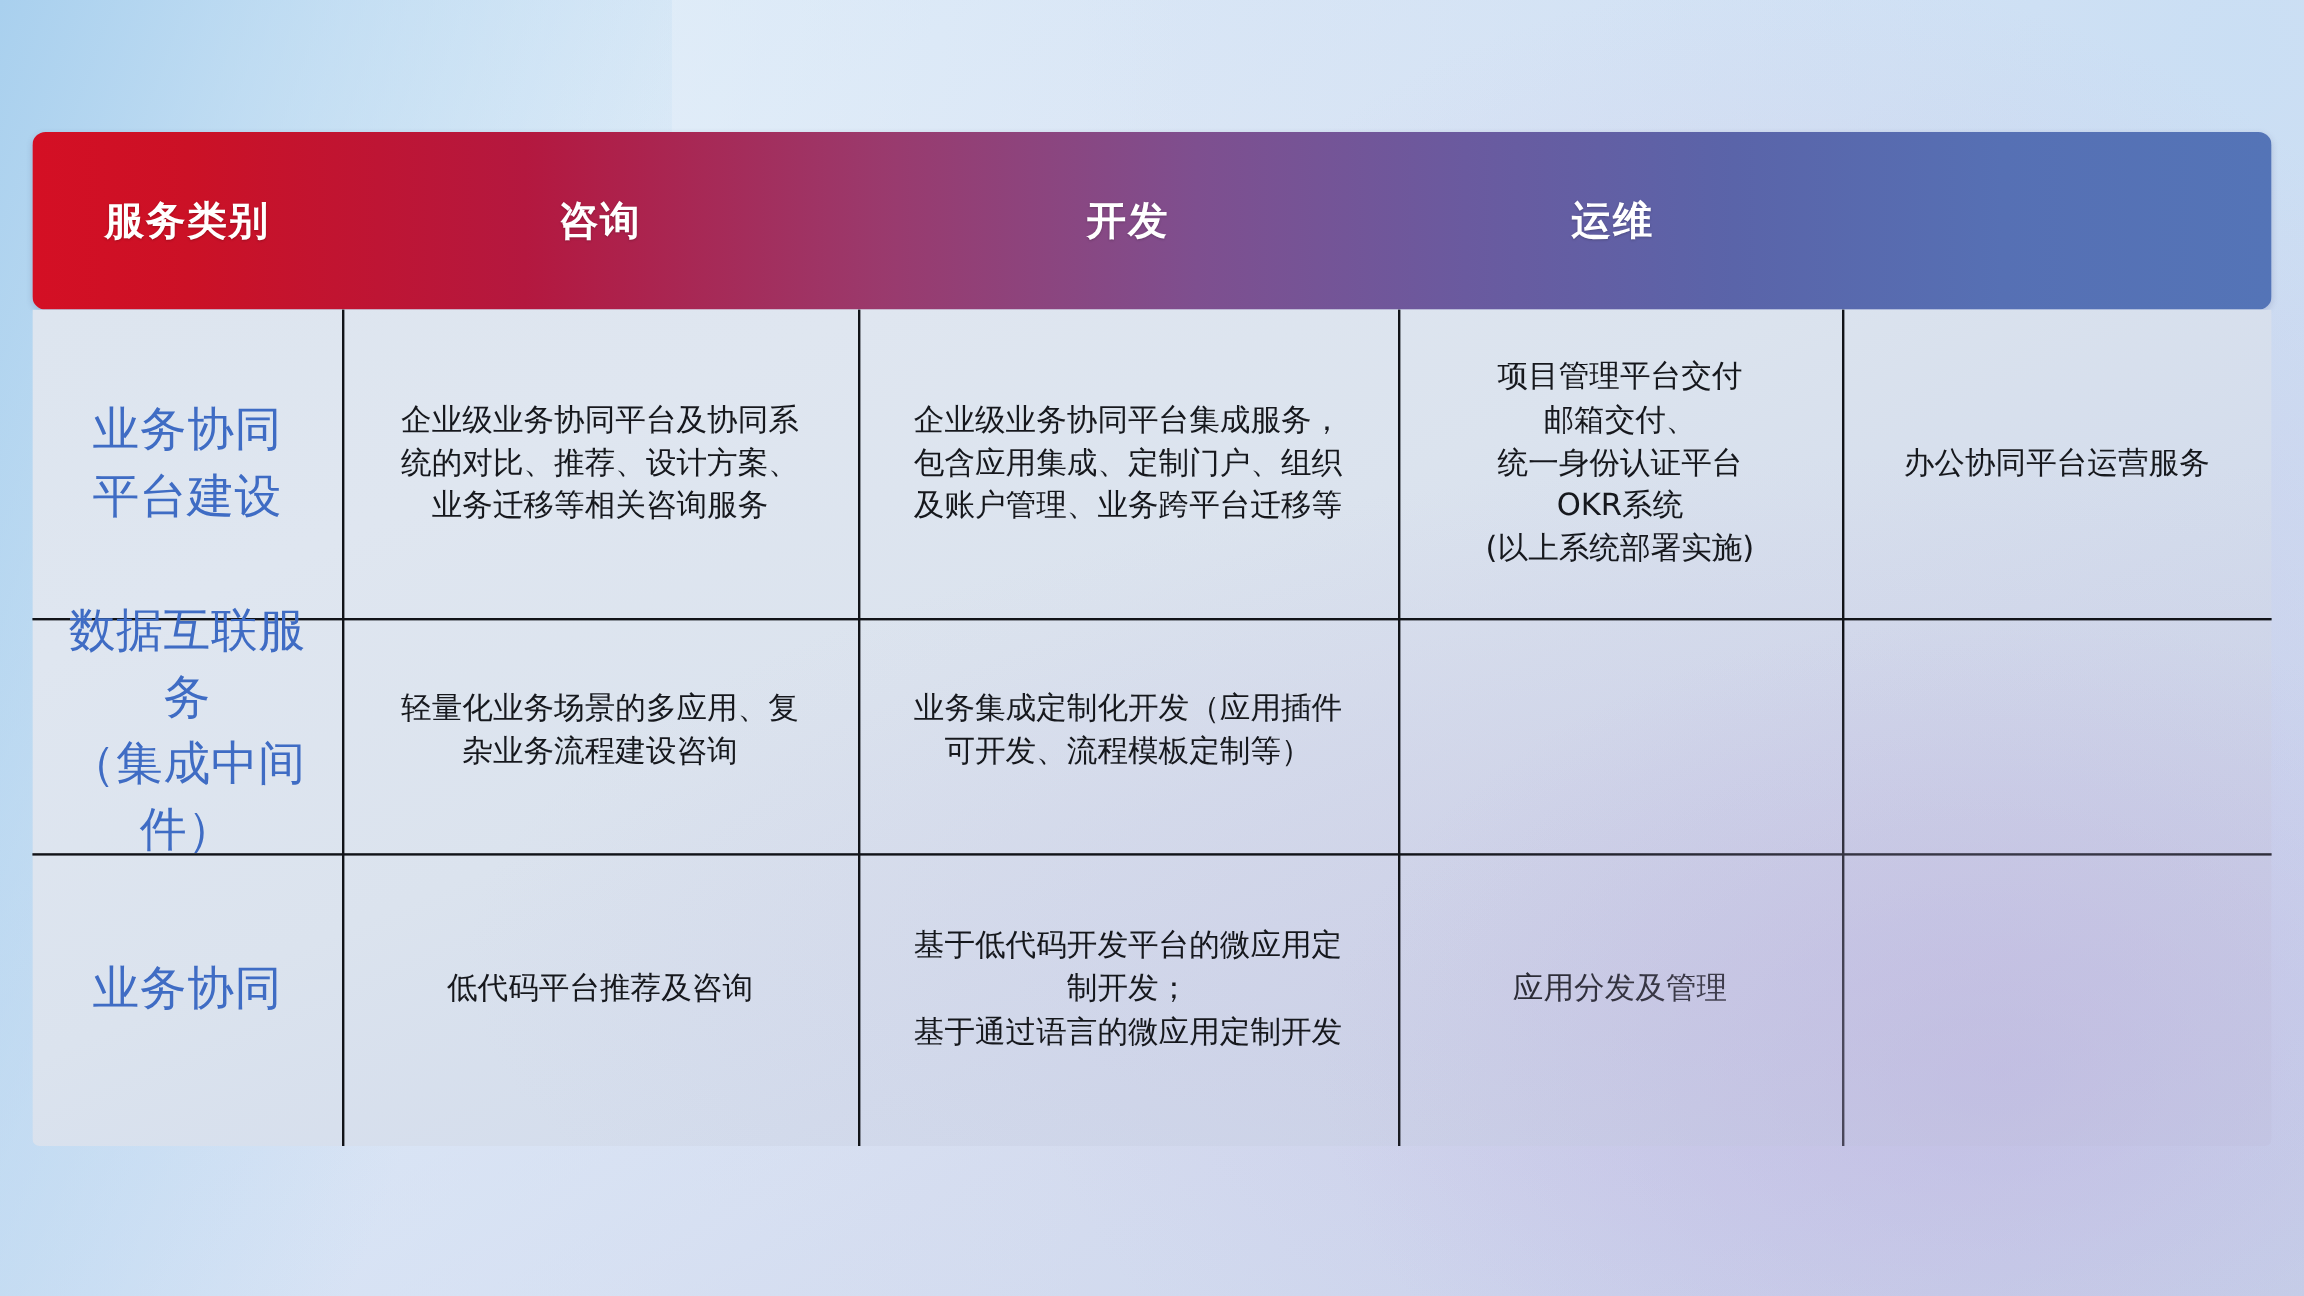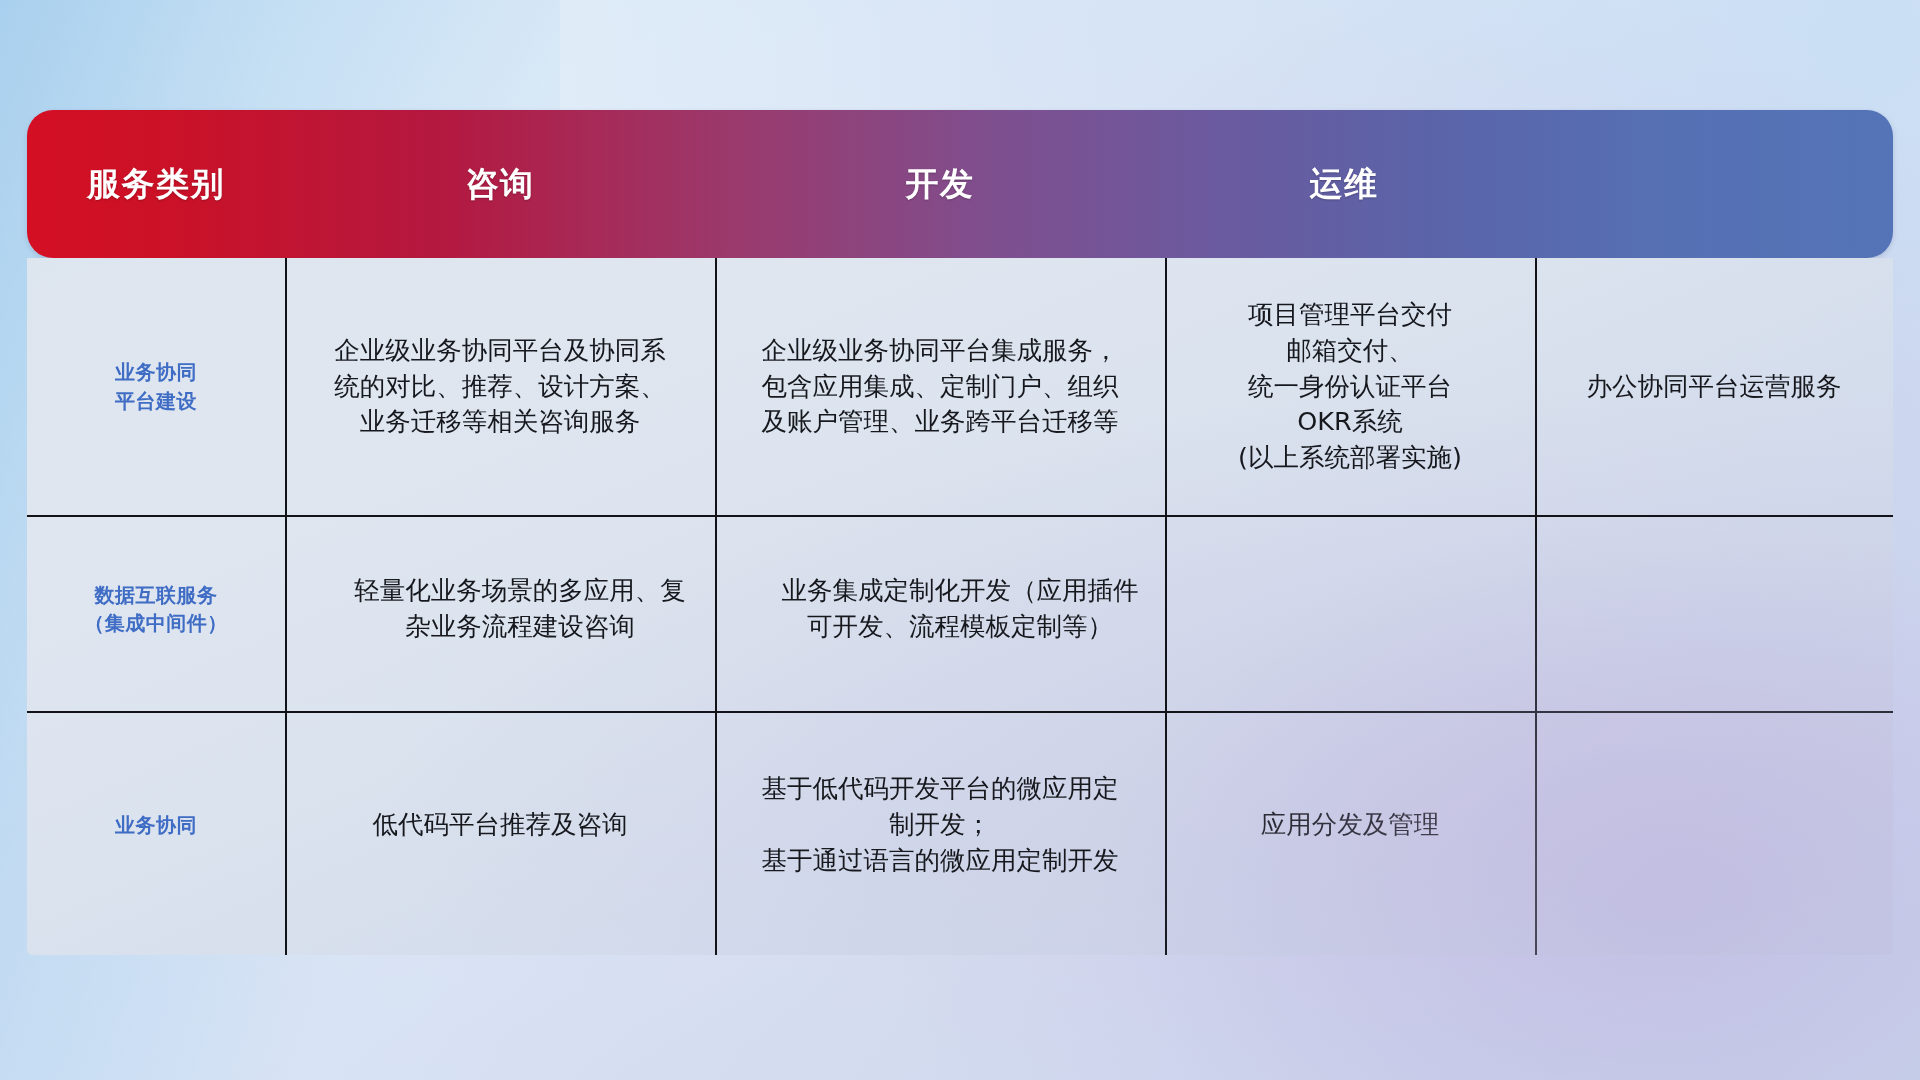--- a/index.html
+++ b/index.html
@@ -31,21 +31,21 @@
 
   
   #table-card {
     position:absolute; left:27px; top:110px; width:1866px; height:845px;
   }
 
   
   .thead {
     position:relative;
     height:148px;
-    border-radius:26px;
+    border-radius:11px;
     overflow:hidden;
     display:flex;
     align-items:center;
     box-shadow:0 2px 5px rgba(60,60,110,0.18);
   }
   .thead-grad {
     position:absolute; inset:0;
     background:linear-gradient(90deg,
       #d40f24 0%,
       #cb1126 7%,
@@ -99,22 +99,22 @@
     justify-content:center;
     padding:4px 16px;
     text-align:center;
     color:#16181d;
     font-size:25.5px;
     line-height:1.40;
     white-space:pre-line;
   }
   .td.cat {
     color:#3f6cc4;
-    font-weight:bold;
-    font-size:20px;
+    font-weight:normal;
+    font-size:39px;
     line-height:1.42;
     letter-spacing:0.5px;
     border-radius:27px;
   }
   .vline {
     position:absolute; top:0; bottom:0; width:2px;
     background:#111318;
   }
 </style>
 </head>
@@ -148,21 +148,21 @@
 统一身份认证平台
 OKR系统
 (以上系统部署实施)</div>
         <div class="td" style="flex: 0 0 19.1854%;">办公协同平台运营服务</div>
       </div>
       <div class="hline" style="top:257px;"></div>
 
       <div class="trow r2">
         <div class="td cat" style="flex: 0 0 13.8264%;">数据互联服务
 （集成中间件）</div>
-        <div class="td" style="flex: 0 0 23.0439%; margin-left: 20px;">轻量化业务场景的多应用、复
+        <div class="td" style="flex: 0 0 23.0439%;">轻量化业务场景的多应用、复
 杂业务流程建设咨询</div>
         <div class="td" style="flex: 0 0 24.1158%;">业务集成定制化开发（应用插件
 可开发、流程模板定制等）</div>
         <div class="td" style="flex: 0 0 19.8285%;"></div>
         <div class="td" style="flex: 0 0 19.1854%;"></div>
       </div>
       <div class="hline" style="top:453px;"></div>
 
       <div class="trow r3">
         <div class="td cat" style="flex: 0 0 13.8264%;">业务协同</div>

